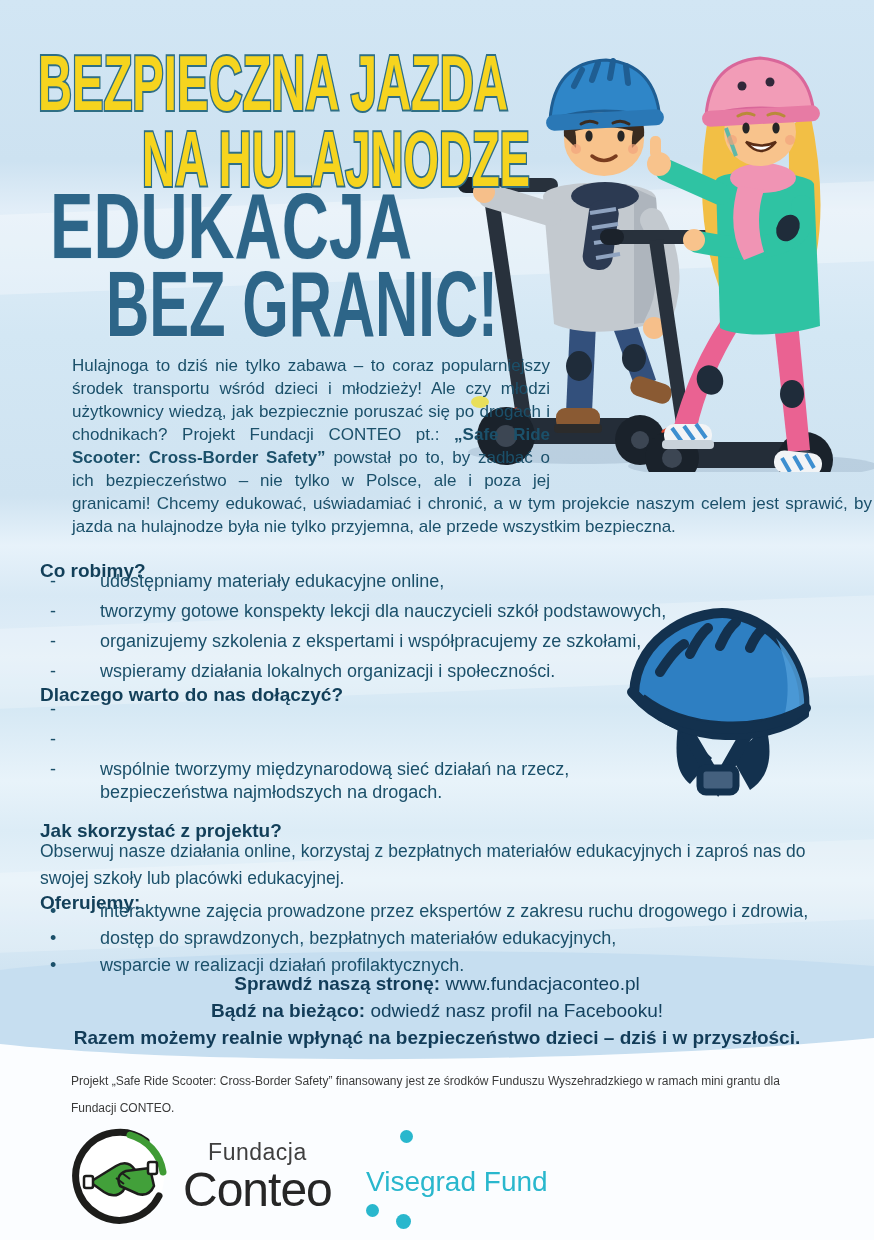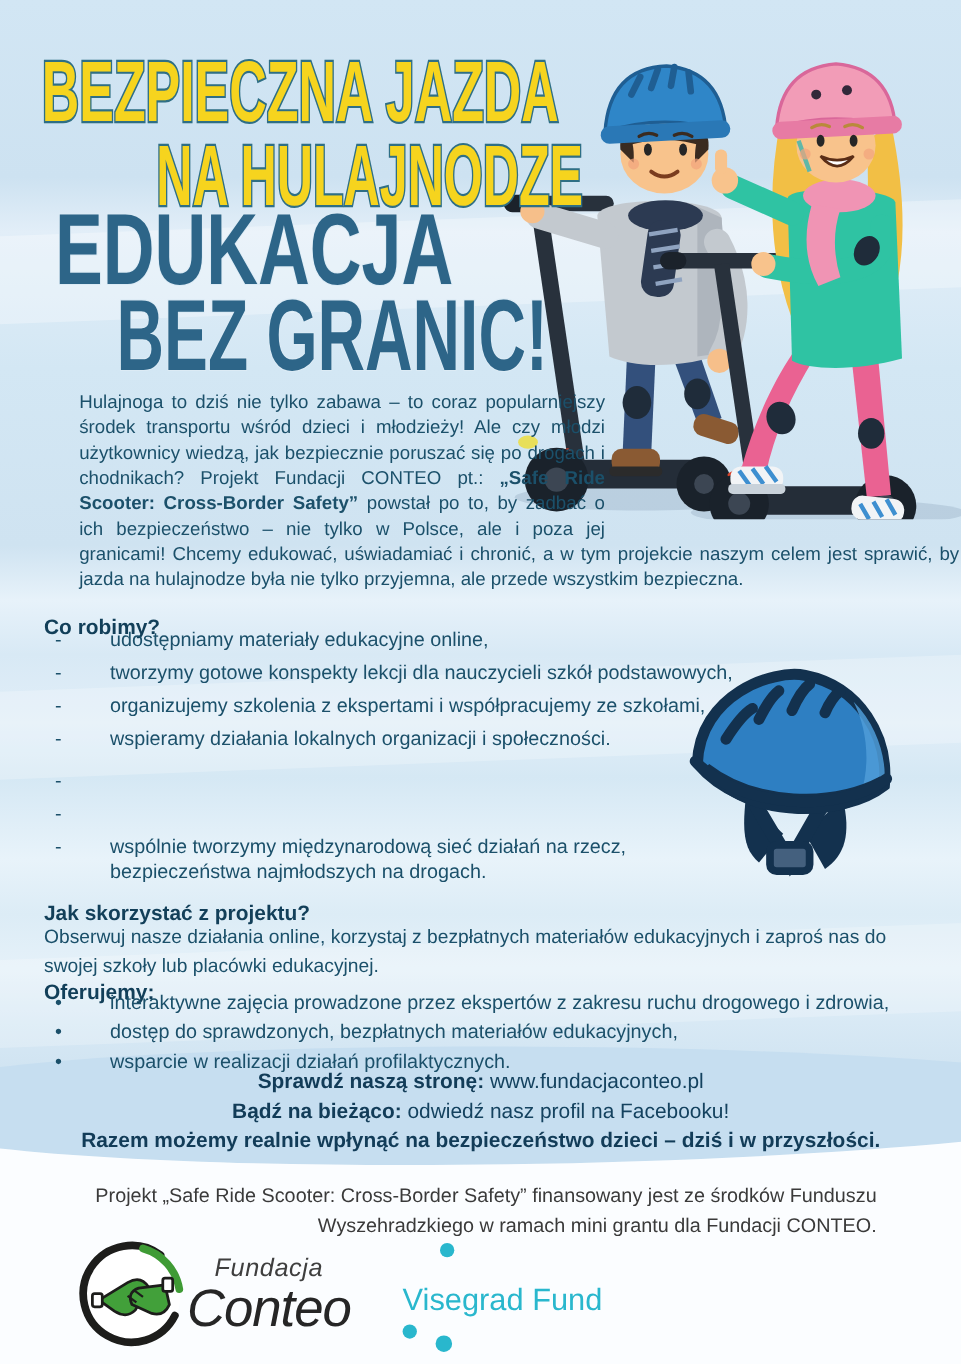--- a/index.html
+++ b/index.html
@@ -30,27 +30,27 @@
   .li .li-text{flex:1;}
   .plain{position:absolute;left:40px;z-index:2;font-size:17.5px;line-height:27px;color:#1b506a;}
 
   
   .waveband{position:absolute;left:0;top:942px;z-index:1;}
   .contact{position:absolute;left:0;top:970px;width:874px;z-index:2;text-align:center;
     font-size:19px;line-height:27px;color:#14425f;}
   .contact b{color:#123c58;}
 
   
-  .credit{position:absolute;left:57px;top:1056px;width:740px;z-index:2;text-align:right;
-    font-size:18px;line-height:27px;color:#3a3a3a;}
+  .credit{position:absolute;left:71px;top:1056px;width:740px;z-index:2;text-align:left;
+    font-size:12px;line-height:27px;color:#3a3a3a;}
 
   
   .logo{position:absolute;z-index:2;}
   .conteo{left:70px;top:1126px;width:290px;height:104px;display:flex;align-items:center;}
-  .conteo-text{margin-left:0;text-align:center;font-style:italic;}
+  .conteo-text{margin-left:13px;text-align:center;}
   .conteo-top{font-size:23px;color:#3f3f3f;letter-spacing:.5px;}
   .conteo-name{font-size:48px;color:#262626;letter-spacing:-1px;margin-top:-4px;}
   .visegrad{left:358px;top:1122px;width:210px;height:112px;text-decoration:underline;}
   .v-dot{position:absolute;border-radius:50%;background:#29b7cd;}
   .v-name{position:absolute;left:8px;top:44px;width:190px;font-size:28px;color:#29b7cd;}
   .carpathian{left:596px;top:1118px;width:264px;height:100px;}
 
   .illu{position:absolute;z-index:2;}
 </style>
 </head>
@@ -205,20 +205,21 @@
       <div class="li">
       <span class="bullet">-</span>
       <span class="li-text">organizujemy szkolenia z ekspertami i współpracujemy ze szkołami,</span>
     </div>
       <div class="li">
       <span class="bullet">-</span>
       <span class="li-text">wspieramy działania lokalnych organizacji i społeczności.</span>
     </div>
     </div>
 
+  <h2 class="sec-head" style="top:668px">Dlaczego warto do nas dołączyć?</h2>
   <div class="list" style="top:698px;width:600px">
 
   <div class="li">
       <span class="bullet">-</span>
     </div>
       <div class="li">
       <span class="bullet">-</span>
     </div>
       <div class="li">
       <span class="bullet">-</span>

